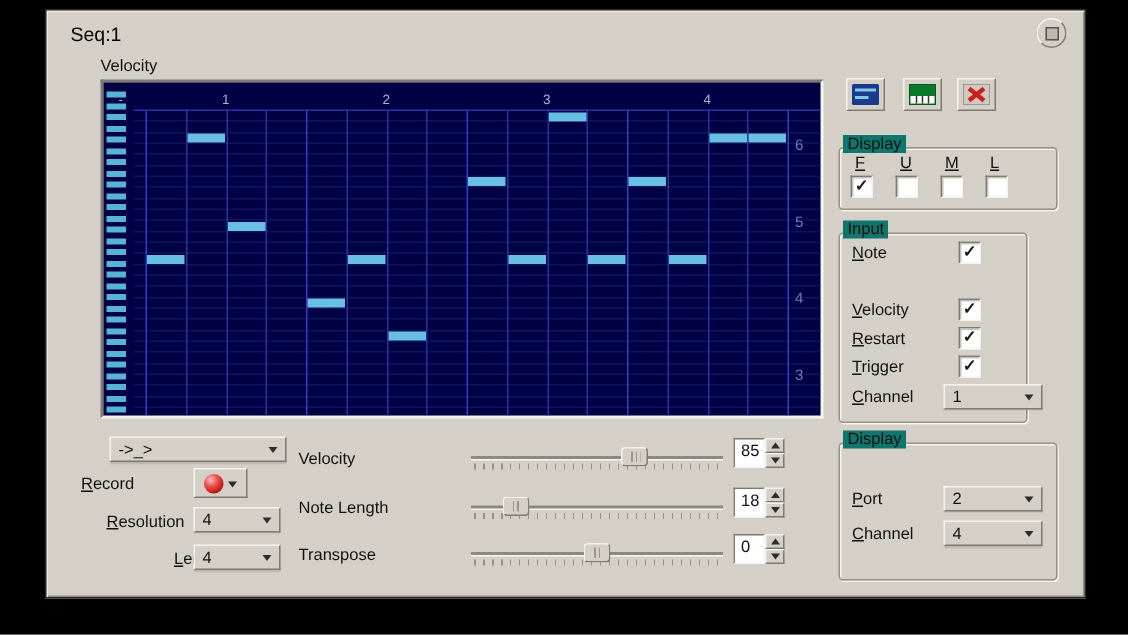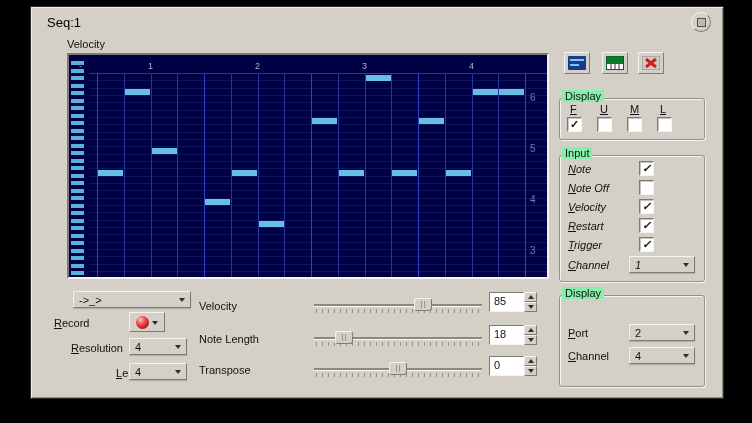--- a/index.html
+++ b/index.html
@@ -53,21 +53,21 @@
   .ticks{position:absolute;left:2px;right:2px;top:12px;height:4px;
     background:repeating-linear-gradient(to right,#94918a 0 1px,transparent 1px 6px);}
   .handle{
     position:absolute;top:1px;width:18px;height:13px;border-radius:3px;
     background:#d4d0c7;border:1px solid;border-color:#f4f3ef #7d7a72 #7d7a72 #f4f3ef;
     box-sizing:border-box;
   }
   .grip{position:absolute;left:4px;right:4px;top:2px;bottom:2px;
     background:repeating-linear-gradient(to right,transparent 0 2px,#9a968c 2px 3px);}
   
-  .spin{position:absolute;width:48px;height:20px;}
+  .spin{position:absolute;width:34px;height:20px;}
   .spin-field{
     position:absolute;left:0;top:0;bottom:0;right:13px;background:#fff;
     border:1px solid;border-color:#7d7a72 #f4f3ef #f4f3ef #7d7a72;
     padding:2px 0 0 4px;box-sizing:border-box;
   }
   .spin-up,.spin-down{
     position:absolute;right:0;width:13px;height:10px;background:#d4d0c7;
     border:1px solid;border-color:#f4f3ef #7d7a72 #7d7a72 #f4f3ef;box-sizing:border-box;
     display:flex;align-items:center;justify-content:center;
   }
@@ -89,21 +89,21 @@
   .tool-btn{
     position:absolute;top:45px;width:26px;height:22px;
     background:#d4d0c7;border:1px solid;border-color:#f4f3ef #7d7a72 #7d7a72 #f4f3ef;
     box-sizing:border-box;display:flex;align-items:center;justify-content:center;
   }
   
   .grp{
     position:absolute;border:1px solid #969285;border-radius:3px;
     box-shadow:1px 1px 0 #f4f3ef, inset 1px 1px 0 #f4f3ef;box-sizing:border-box;
   }
-  .grp-lbl{position:absolute;background:#86efac;padding:0 3px;z-index:2;white-space:nowrap;}
+  .grp-lbl{position:absolute;background:#0f766e;padding:0 3px;z-index:2;white-space:nowrap;}
   .form-row{position:absolute;left:8px;right:8px;height:17px;}
   .lbl2{position:absolute;left:0;top:2px;white-space:nowrap;}
   .form-row .cb{left:71px;top:0;}
   .disp-col{position:absolute;top:4px;width:30px;}
   .disp-letter{position:absolute;left:5px;top:0;}
   .disp-col .cb{position:absolute;left:2px;top:14px;}
 </style>
 </head>
 <body>
 
@@ -331,28 +331,24 @@
       <span class="disp-letter"><u>M</u></span>
       <span class="cb"></span>
     </div>
     <div class="disp-col" style="left:95px;">
       <span class="disp-letter"><u>L</u></span>
       <span class="cb"></span>
     </div>
   </div>
 
   <span class="grp-lbl" style="left:531px;top:140px;">Input</span>
-  <div class="grp" style="left:528px;top:148px;width:146px;height:127px;font-style:italic;">
+  <div class="grp" style="left:528px;top:148px;width:126px;height:127px;">
     <div class="form-row" style="top:5px;">
       <span class="lbl2"><u>N</u>ote</span>
       <span class="cb checked">✓</span>
-    </div>
-    <div class="form-row" style="top:24px;">
-      <span class="lbl2"><u>N</u>ote Off</span>
-      <span class="cb"></span>
     </div>
     <div class="form-row" style="top:43px;">
       <span class="lbl2"><u>V</u>elocity</span>
       <span class="cb checked">✓</span>
     </div>
     <div class="form-row" style="top:62px;">
       <span class="lbl2"><u>R</u>estart</span>
       <span class="cb checked">✓</span>
     </div>
     <div class="form-row" style="top:81px;">

